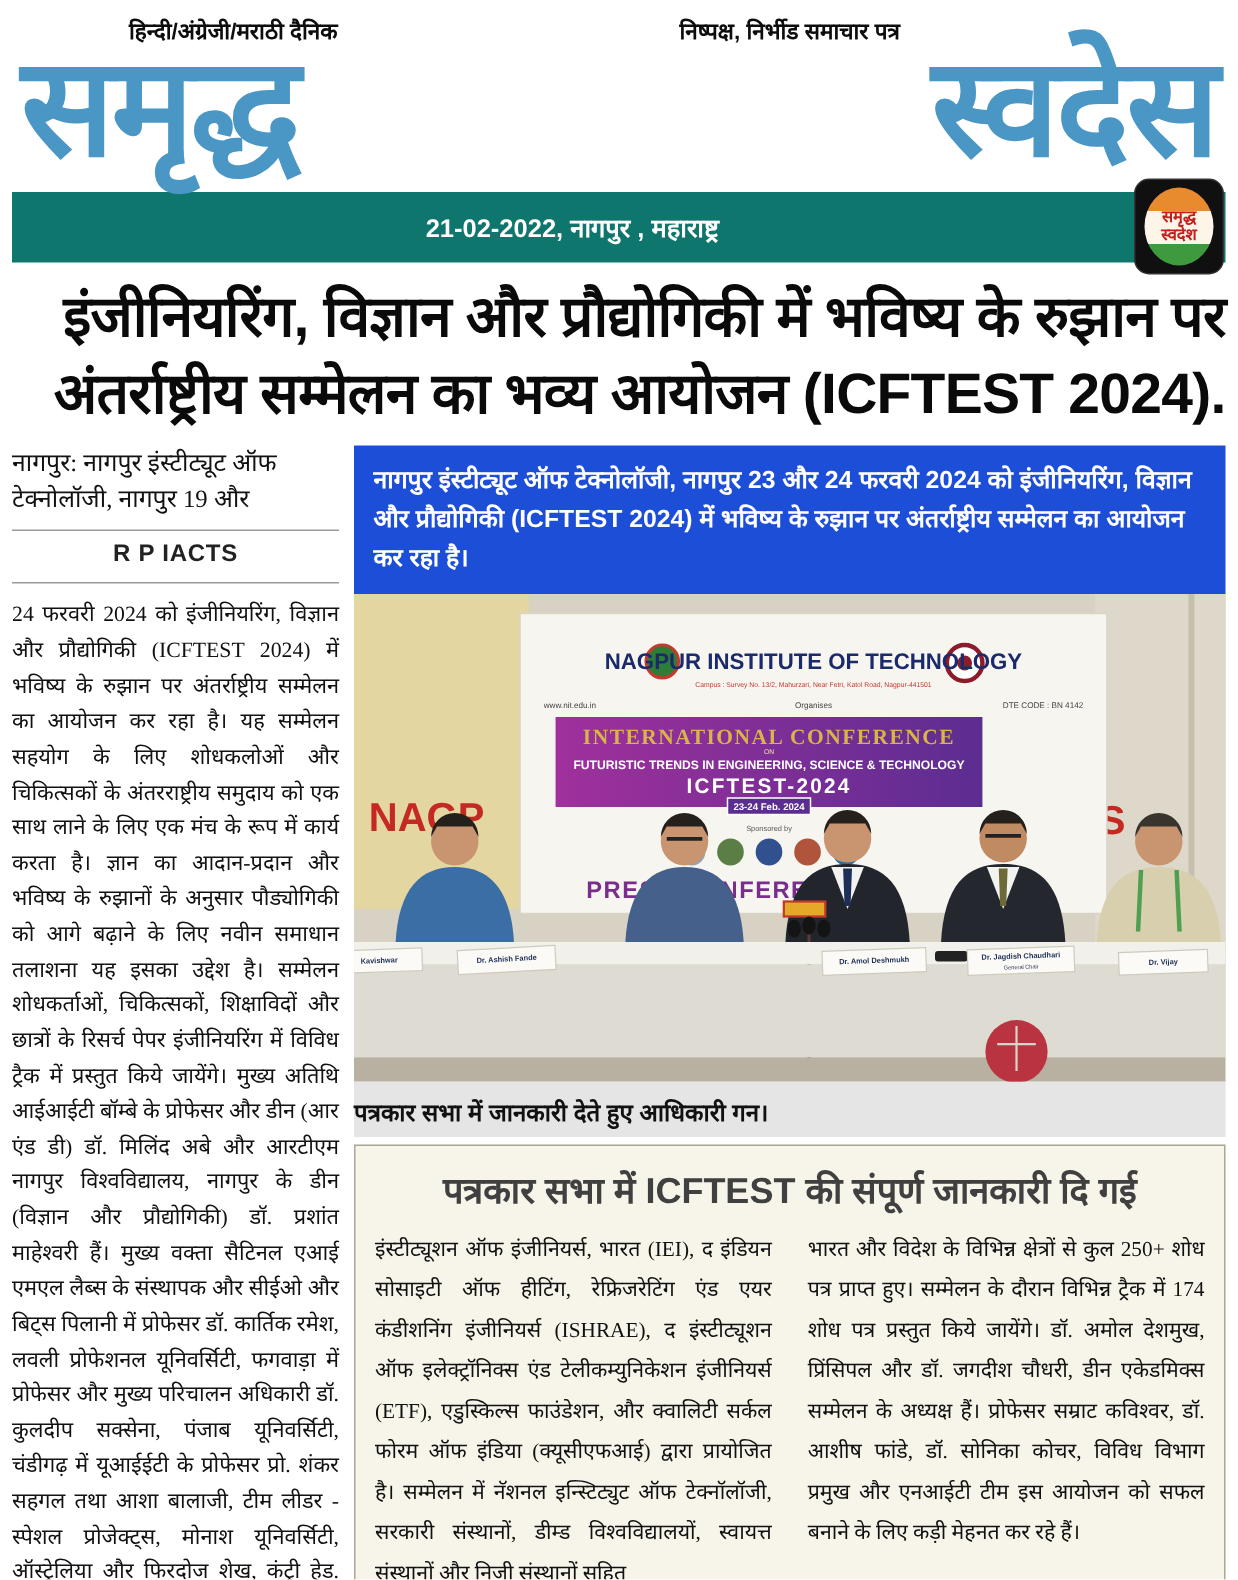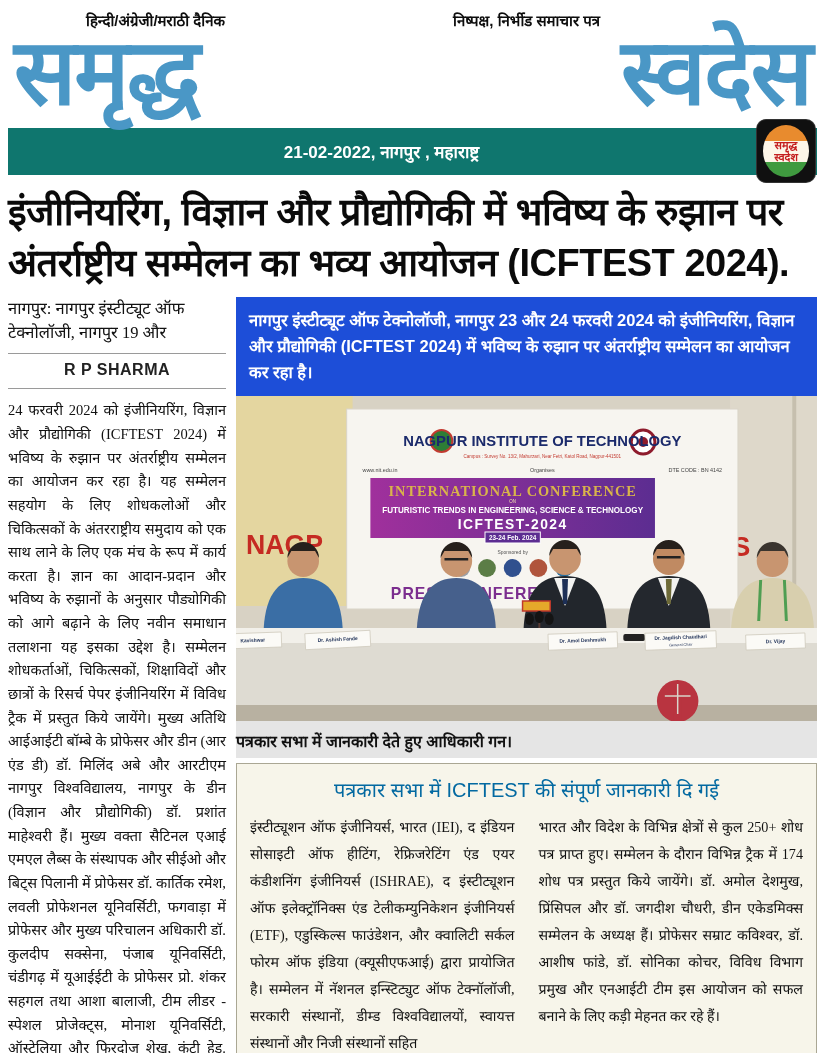--- a/index.html
+++ b/index.html
@@ -35,21 +35,21 @@
     width:46px; height:52px; border-radius:50%;
     background:linear-gradient(180deg,#e88b2e 0 30%,#fdf6e8 30% 72%,#3f9a3f 72% 100%);
     display:flex; flex-direction:column; align-items:center; justify-content:center;
   }
   .paper-logo-oval span {
     color:#c41f1f; font-family:"Liberation Sans",sans-serif;
     font-weight:bold; font-size:11px; line-height:1.1;
   }
   
   .headline {
-    margin:12px 8px 8px 8px; text-align:left;
+    margin:12px 8px 8px 8px; text-align:right;
     font-family:"Liberation Sans",sans-serif; font-weight:800;
     font-size:38px; line-height:1.34; color:#0a0a0a; letter-spacing:-0.5px;
   }
   
   .content { display:flex; gap:10px; margin:4px 8px 0 8px; }
   .left-col { width:218px; flex:0 0 auto; }
   .left-intro { font-size:16.5px; line-height:1.45; }
   .left-col hr { border:0; border-top:1px solid #9a9a9a; margin:9px 0 7px 0; }
   .byline { text-align:center; font-family:"Liberation Sans",sans-serif;
             font-weight:bold; font-size:16px; letter-spacing:0.5px; color:#222; }
@@ -68,21 +68,21 @@
     text-align:left; background:#e5e5e5; padding:9px 0 6px 0;
     font-family:"Liberation Sans",sans-serif; font-weight:bold; font-size:16px;
   }
   
   .bottom-box {
     margin-top:5px; border:1px solid #aaa794; background:#f7f5ea;
     padding:7px 13px 10px 13px;
   }
   .box-header {
     text-align:center; font-family:"Liberation Sans",sans-serif;
-    font-weight:400; font-size:20px; padding:5px 0 11px 0; color:#0369a1;
+    font-weight:700; font-size:24px; padding:5px 0 11px 0; color:#404040;
   }
   .box-cols { display:flex; gap:24px; }
   .box-col { flex:1; font-size:14.2px; line-height:1.9; text-align:justify; }
 </style>
 </head>
 <body>
 
 <div class="page">
 
   <header>
@@ -106,21 +106,21 @@
     </div>
   </div>
 
   <h1 class="headline">इंजीनियरिंग, विज्ञान और प्रौद्योगिकी में भविष्य के रुझान पर अंतर्राष्ट्रीय सम्मेलन का भव्य आयोजन (ICFTEST 2024).</h1>
 
   <div class="content">
 
     <aside class="left-col">
       <p class="left-intro">नागपुर: नागपुर इंस्टीट्यूट ऑफ टेक्नोलॉजी, नागपुर 19 और</p>
       <hr>
-      <div class="byline">R P SHARMA</div>
+      <div class="byline">R P IACTS</div>
       <hr>
       <p class="left-body">24 फरवरी 2024 को इंजीनियरिंग, विज्ञान और प्रौद्योगिकी (ICFTEST 2024) में भविष्य के रुझान पर अंतर्राष्ट्रीय सम्मेलन का आयोजन कर रहा है। यह सम्मेलन सहयोग के लिए शोधकलोओं और चिकित्सकों के अंतरराष्ट्रीय समुदाय को एक साथ लाने के लिए एक मंच के रूप में कार्य करता है। ज्ञान का आदान-प्रदान और भविष्य के रुझानों के अनुसार पौड्योगिकी को आगे बढ़ाने के लिए नवीन समाधान तलाशना यह इसका उद्देश है। सम्मेलन शोधकर्ताओं, चिकित्सकों, शिक्षाविदों और छात्रों के रिसर्च पेपर इंजीनियरिंग में विविध ट्रैक में प्रस्तुत किये जायेंगे। मुख्य अतिथि आईआईटी बॉम्बे के प्रोफेसर और डीन (आर एंड डी) डॉ. मिलिंद अबे और आरटीएम नागपुर विश्वविद्यालय, नागपुर के डीन (विज्ञान और प्रौद्योगिकी) डॉ. प्रशांत माहेश्वरी हैं। मुख्य वक्ता सैटिनल एआई एमएल लैब्स के संस्थापक और सीईओ और बिट्स पिलानी में प्रोफेसर डॉ. कार्तिक रमेश, लवली प्रोफेशनल यूनिवर्सिटी, फगवाड़ा में प्रोफेसर और मुख्य परिचालन अधिकारी डॉ. कुलदीप सक्सेना, पंजाब यूनिवर्सिटी, चंडीगढ़ में यूआईईटी के प्रोफेसर प्रो. शंकर सहगल तथा आशा बालाजी, टीम लीडर - स्पेशल प्रोजेक्ट्स, मोनाश यूनिवर्सिटी, ऑस्ट्रेलिया और फिरदोज शेख, कंट्री हेड. ज्यूरिख यूनिवसिटी, स्विट्जरलैंड है। सम्मेलन तकनीकी रूप से इंडियन एसोसिएशन ऑफ कार्डियोवास्कुलर-थोरेसिक सर्जन (IACTS),</p>
     </aside>
 
     <section class="main-col">
 
       <div class="kicker">नागपुर इंस्टीट्यूट ऑफ टेक्नोलॉजी, नागपुर 23 और 24 फरवरी 2024 को इंजीनियरिंग, विज्ञान और प्रौद्योगिकी (ICFTEST 2024) में भविष्य के रुझान पर अंतर्राष्ट्रीय सम्मेलन का आयोजन कर रहा है।</div>
 
       <div class="photo">
         <svg viewBox="0 0 588 325" preserveAspectRatio="none">

